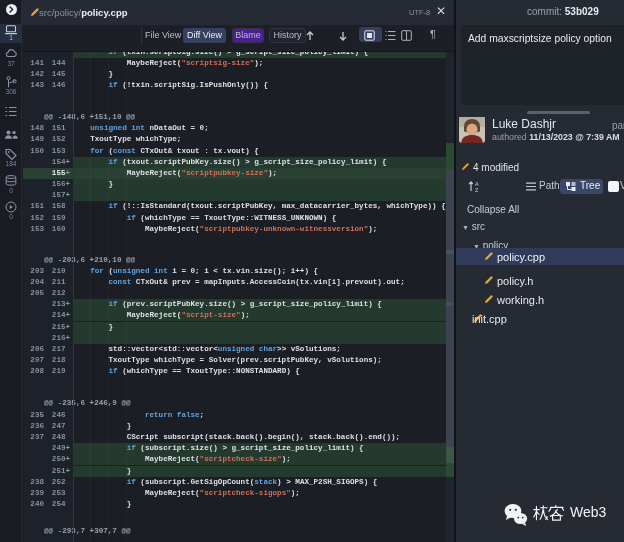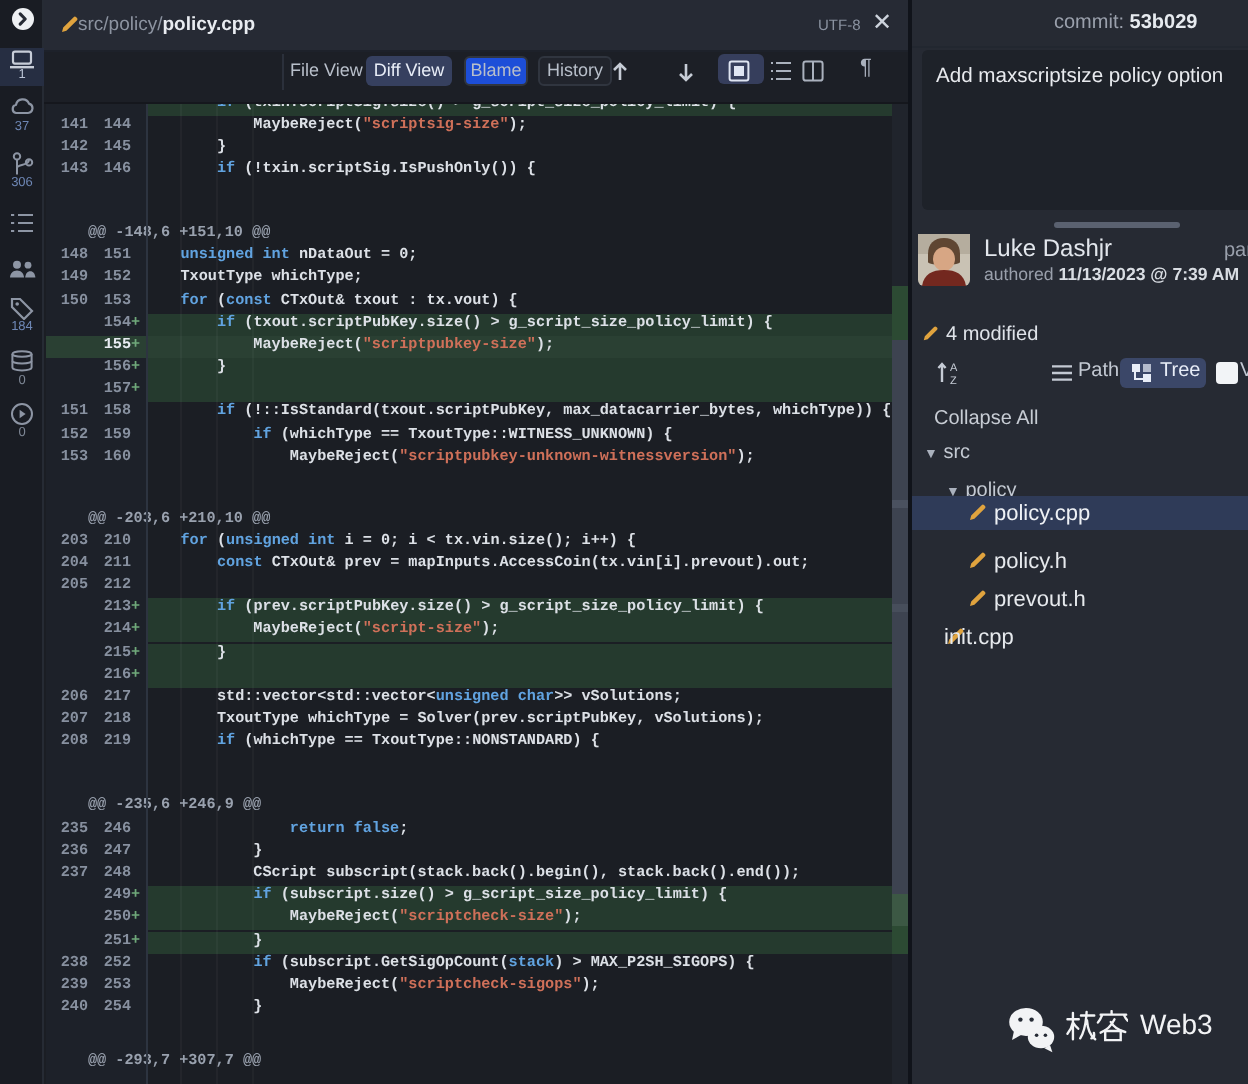--- a/index.html
+++ b/index.html
@@ -91,21 +91,21 @@
     </svg>
  <div class="abs" style="left:17px;top:7px;font-size:9.5px;color:#8c93a0">src/policy/<b style="color:#e9ecf1">policy.cpp</b></div>
  <div class="abs" style="left:387px;top:8px;font-size:7.5px;color:#8a92a0">UTF-8</div>
  <div class="abs" style="left:414px;top:4px;font-size:12px;color:#cdd3dc">✕</div>
 </div>
 
 <div id="toolbar">
  <div class="abs" style="left:119px;top:1px;width:1px;height:18px;background:#2b303b"></div>
  <div class="abs" style="left:123px;top:4px;font-size:9px;color:#b8bfca">File View</div>
  <div class="abs" style="left:161px;top:2px;width:43px;height:15px;background:#36405f;border-radius:3px;color:#e8edf7;font-size:9px;line-height:15px;text-align:center">Diff View</div>
- <div class="abs" style="left:210px;top:2px;width:32px;height:15px;border:1px solid #30353f;border-radius:3px;background:#1d4ed8;color:#b8bfca;font-size:9px;line-height:13px;text-align:center">Blame</div>
+ <div class="abs" style="left:210px;top:2px;width:32px;height:15px;border:1px solid #30353f;border-radius:3px;background:#4c1d95;color:#b8bfca;font-size:9px;line-height:13px;text-align:center">Blame</div>
  <div class="abs" style="left:247px;top:2px;width:37px;height:15px;border:1px solid #30353f;border-radius:3px;background:#21242c;color:#b8bfca;font-size:9px;line-height:13px;text-align:center">History</div>
  <svg class="abs" style="left:282px;top:4px" width="12" height="12" viewBox="0 0 12 12">
       <path d="M6 10V2M3 5l3-3 3 3" stroke="#c6ccd6" stroke-width="1.3" fill="none"></path>
     </svg>
  <svg class="abs" style="left:315px;top:4px" width="12" height="12" viewBox="0 0 12 12">
       <path d="M6 2v8M3 7l3 3 3-3" stroke="#c6ccd6" stroke-width="1.3" fill="none"></path>
     </svg>
  <div class="abs" style="left:337px;top:1px;width:23px;height:15px;background:#363e5c;border-radius:3px"></div>
  <svg class="abs" style="left:342px;top:4px" width="11" height="11" viewBox="0 0 11 11">
       <rect x="0.8" y="0.8" width="9.4" height="9.4" rx="1" fill="none" stroke="#dfe5f2" stroke-width="1"></rect>
@@ -306,21 +306,21 @@
       <path d="M1 8l0.6-2.2L6.8 0.6a0.9 0.9 0 0 1 1.3 0l0.3 0.3a0.9 0.9 0 0 1 0 1.3L3.2 7.4z" fill="#e0a33e"></path>
     </svg>
  <div class="abs" style="left:41px;top:251px;font-size:11px;color:#eef1f5">policy.cpp</div>
  <svg class="abs" style="left:28px;top:276px" width="9" height="9" viewBox="0 0 9 9">
       <path d="M1 8l0.6-2.2L6.8 0.6a0.9 0.9 0 0 1 1.3 0l0.3 0.3a0.9 0.9 0 0 1 0 1.3L3.2 7.4z" fill="#e0a33e"></path>
     </svg>
  <div class="abs" style="left:41px;top:275px;font-size:11px;color:#e6e9ed">policy.h</div>
  <svg class="abs" style="left:28px;top:295px" width="9" height="9" viewBox="0 0 9 9">
       <path d="M1 8l0.6-2.2L6.8 0.6a0.9 0.9 0 0 1 1.3 0l0.3 0.3a0.9 0.9 0 0 1 0 1.3L3.2 7.4z" fill="#e0a33e"></path>
     </svg>
- <div class="abs" style="left:41px;top:294px;font-size:11px;color:#e6e9ed">prevout.h</div>
+ <div class="abs" style="left:41px;top:294px;font-size:11px;color:#e6e9ed">working.h</div>
  <svg class="abs" style="left:17px;top:314px" width="9" height="9" viewBox="0 0 9 9">
       <path d="M1 8l0.6-2.2L6.8 0.6a0.9 0.9 0 0 1 1.3 0l0.3 0.3a0.9 0.9 0 0 1 0 1.3L3.2 7.4z" fill="#e0a33e"></path>
     </svg>
  <div class="abs" style="left:16px;top:313px;font-size:11px;color:#e6e9ed">init.cpp</div>
 
  <svg class="abs" style="left:47px;top:502px" width="26" height="26" viewBox="0 0 26 26">
    <g fill="#f2f3f5">
         <ellipse cx="10" cy="9" rx="8.4" ry="7"></ellipse>
         <path d="M4 13.5L3 18l4.5-2.5z"></path>
         <ellipse cx="17.5" cy="16.5" rx="6.6" ry="5.6"></ellipse>

